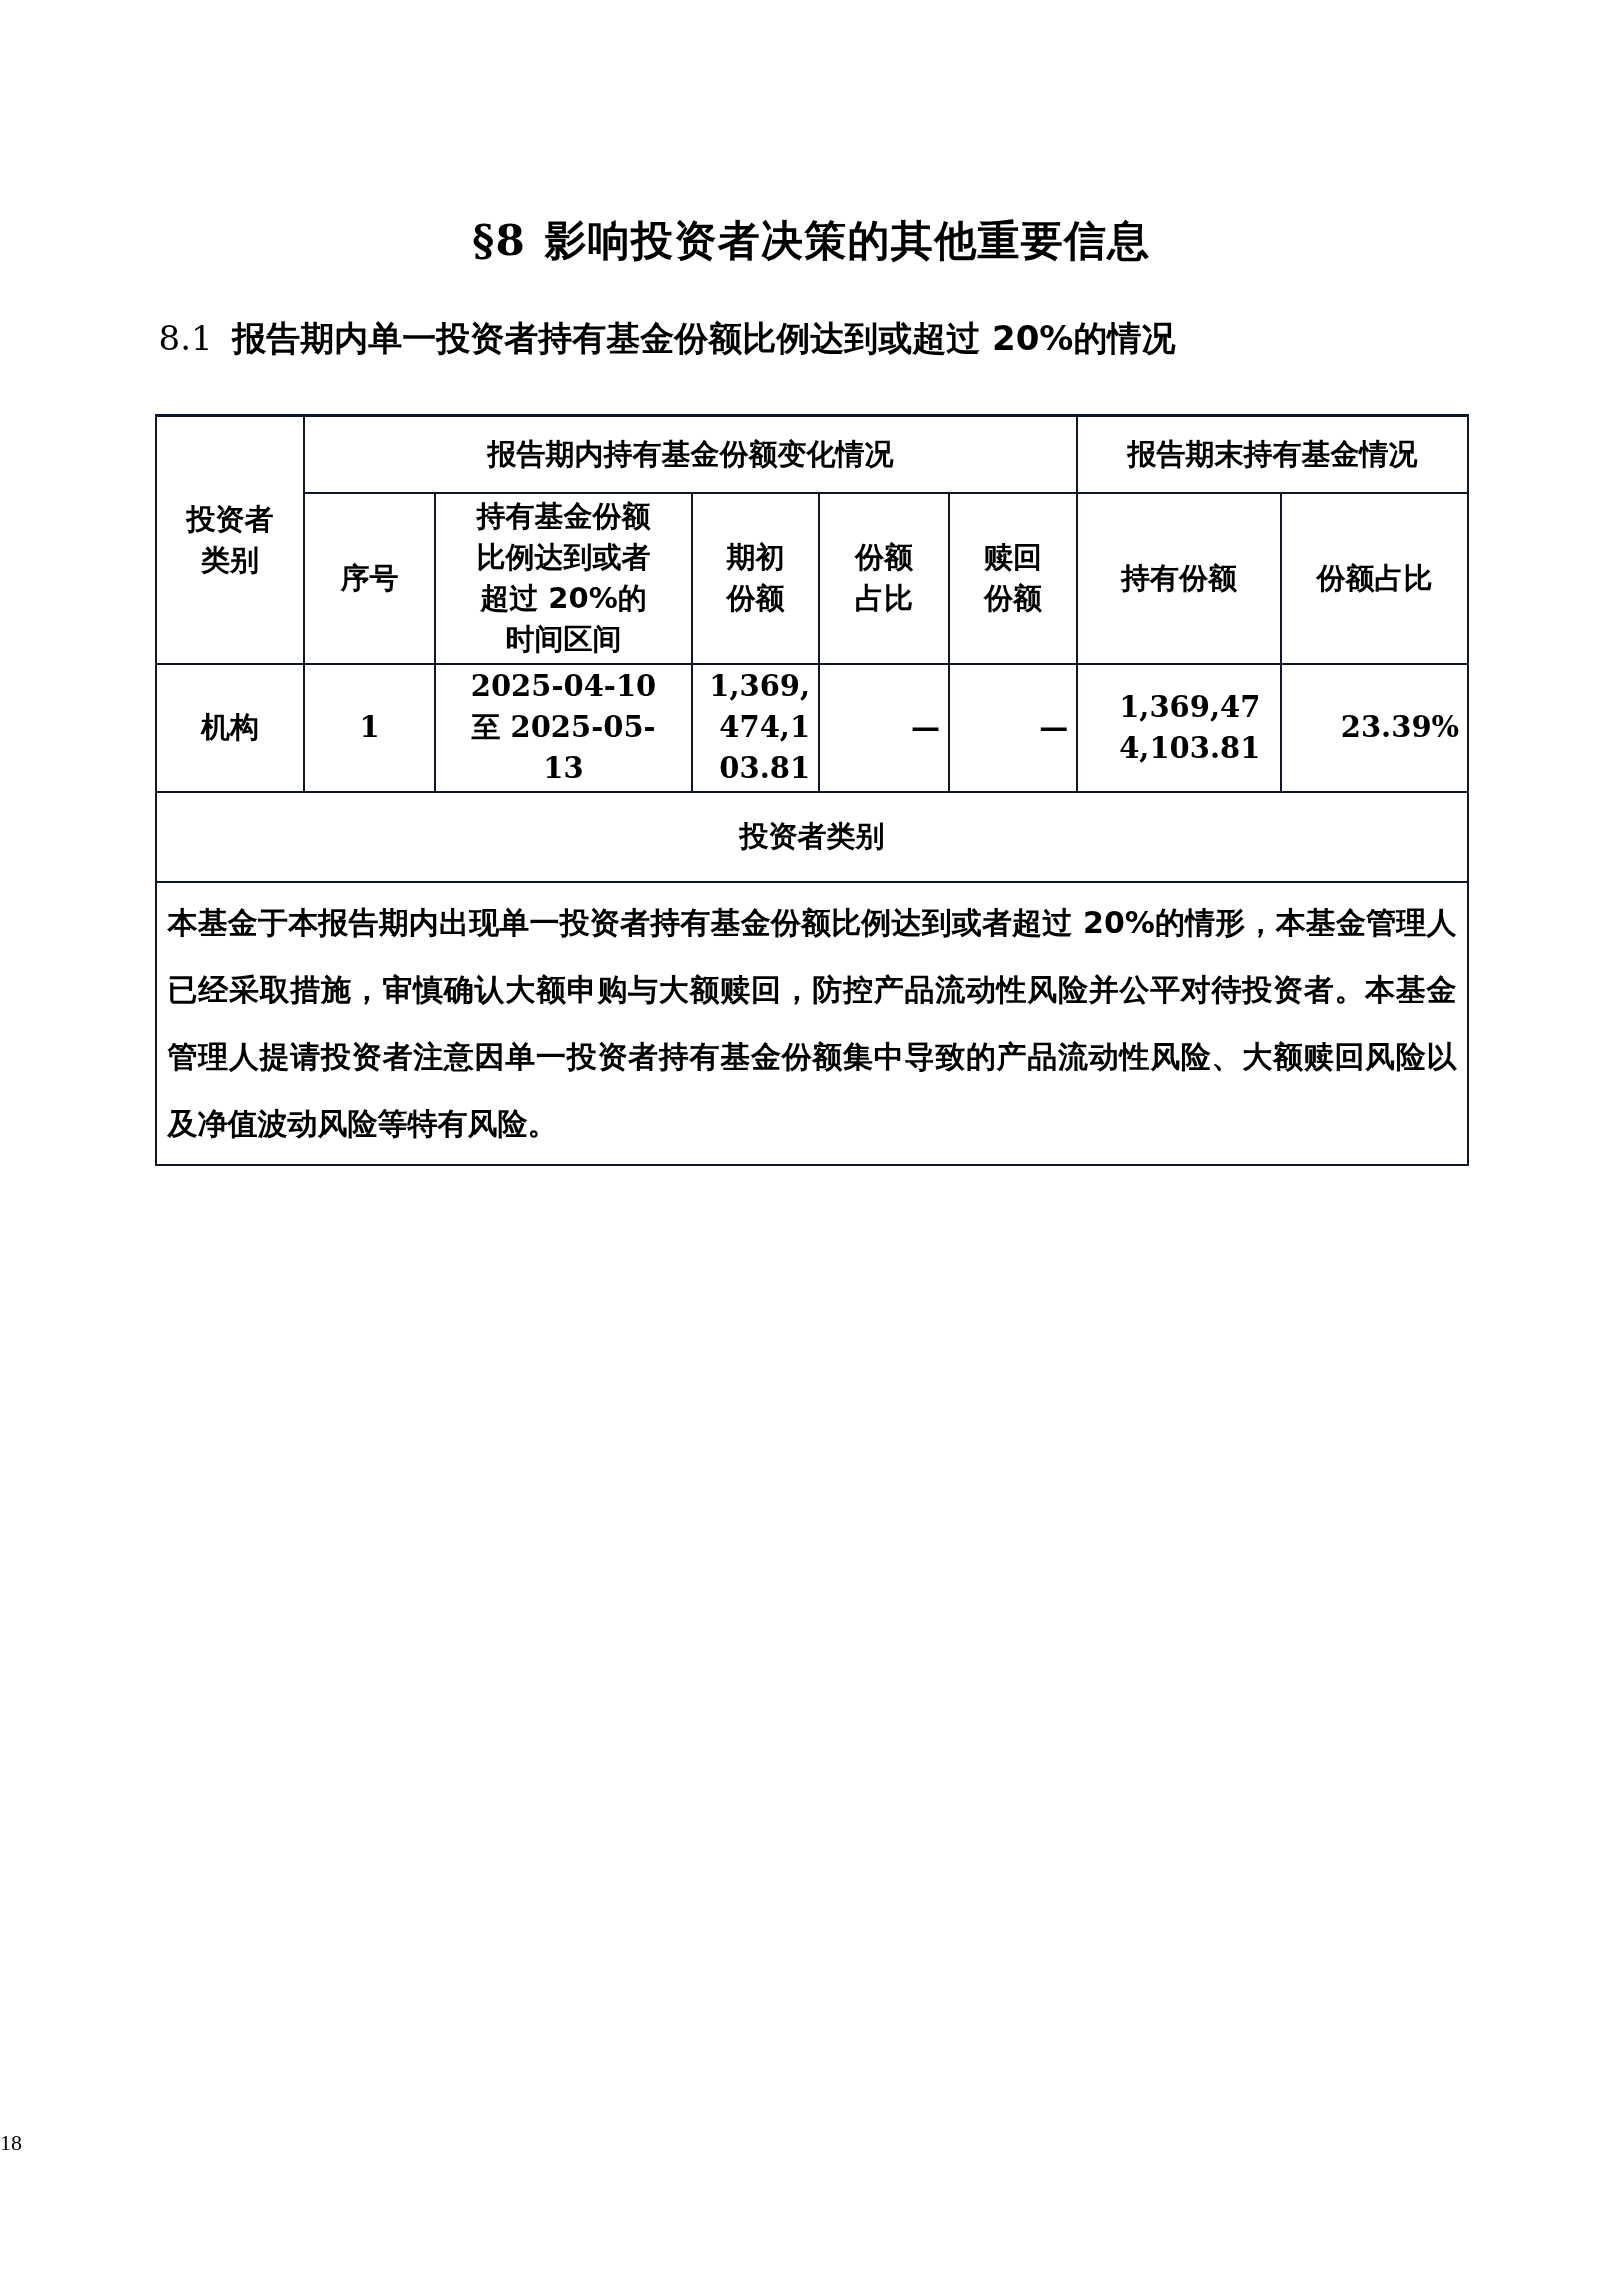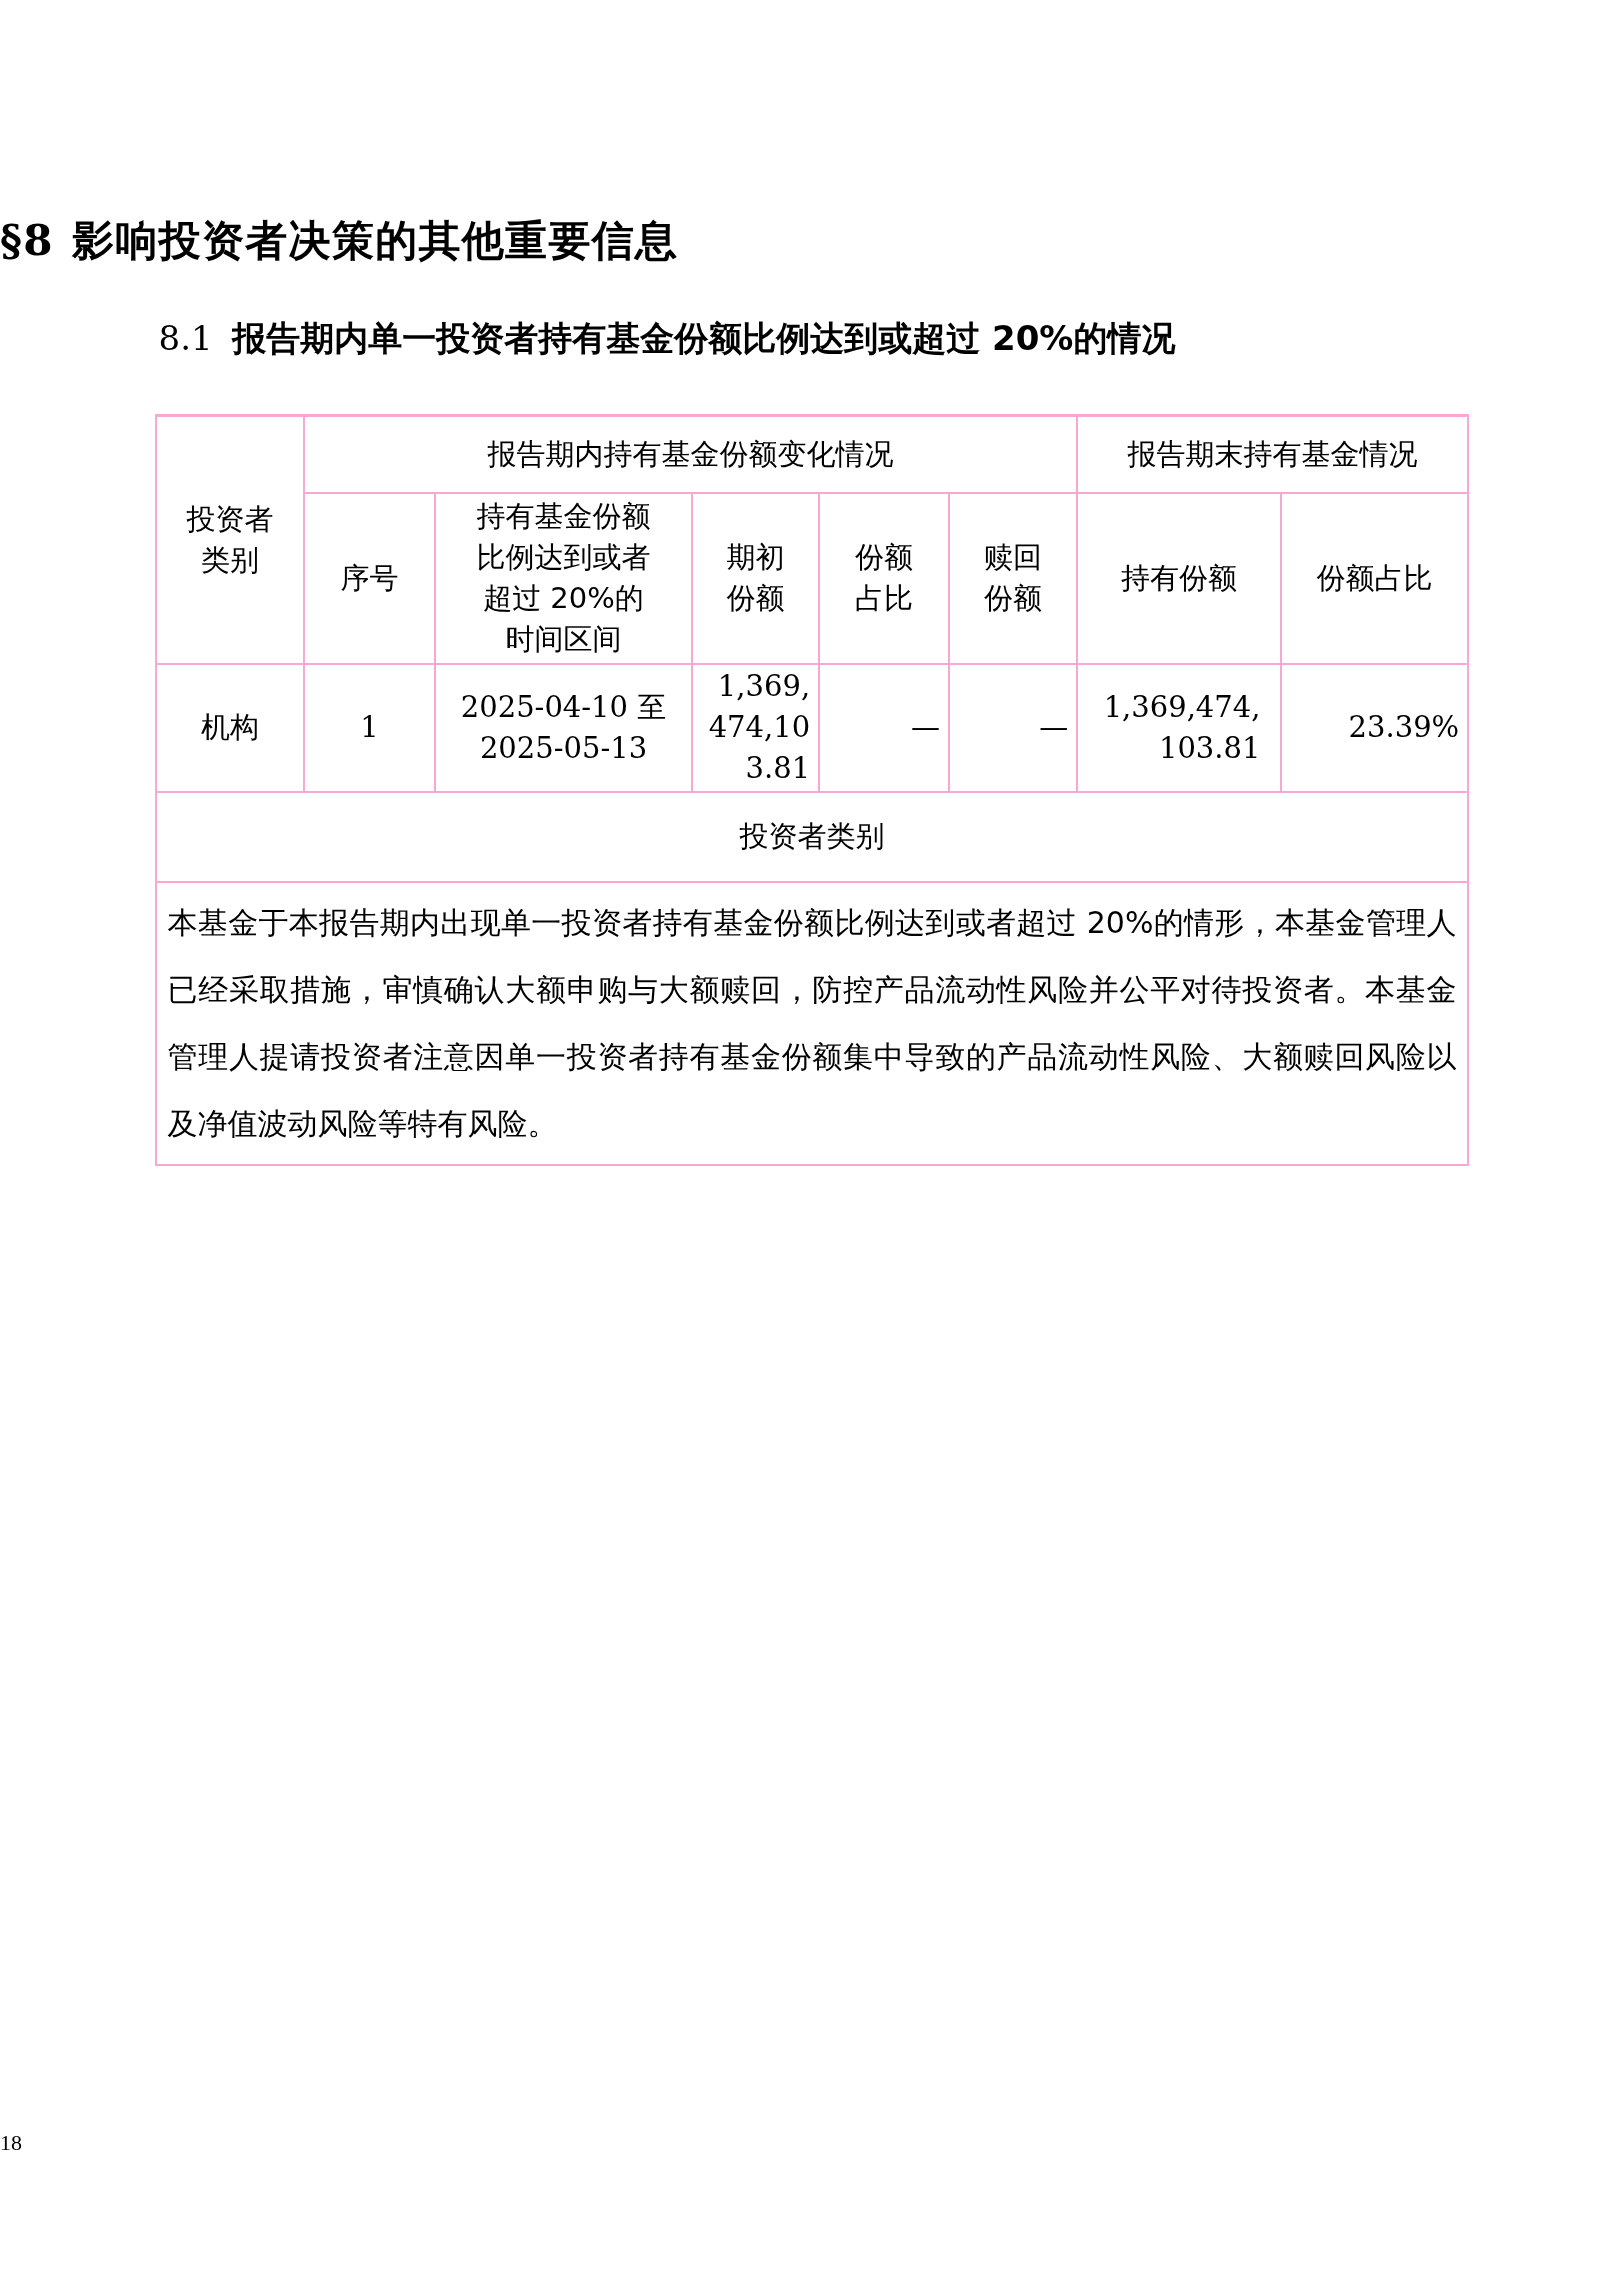--- a/index.html
+++ b/index.html
@@ -13,20 +13,21 @@
     position: relative;
     font-family: "DejaVu Serif", "Liberation Serif", serif;
     color: #000000;
     overflow: hidden;
   }
   .section-title {
     position: absolute;
     left: 0;
     width: 1623px;
     top: 213px;
+    text-align: center;
     font-size: 42px;
     font-weight: bold;
     font-family: "DejaVu Sans", "Liberation Sans", sans-serif;
     letter-spacing: 1.3px;
   }
   .section-title .sym {
     font-family: "DejaVu Serif", "Liberation Serif", serif;
     font-weight: bold;
     margin-right: 18.3px;
   }
@@ -50,25 +51,25 @@
     left: 155px;
     top: 414px;
     width: 1311px;
     border-collapse: collapse;
     table-layout: fixed;
     font-size: 29px;
     line-height: 41px;
     font-family: "DejaVu Sans", "Liberation Sans", sans-serif;
   }
   table.report td {
-    border: 2px solid #f9a8d4;
+    border: 2px solid #0f172a;
     padding: 0 7.9px;
     vertical-align: middle;
     text-align: center;
-    font-weight: normal;
+    font-weight: bold;
   }
   table.report .outer-top td { border-top-width: 3.9px; }
   .num-cell {
     font-family: "DejaVu Serif", "Liberation Serif", serif;
     text-align: right !important;
     word-break: break-all;
   }
   .center-num {
     font-family: "DejaVu Serif", "Liberation Serif", serif;
   }

